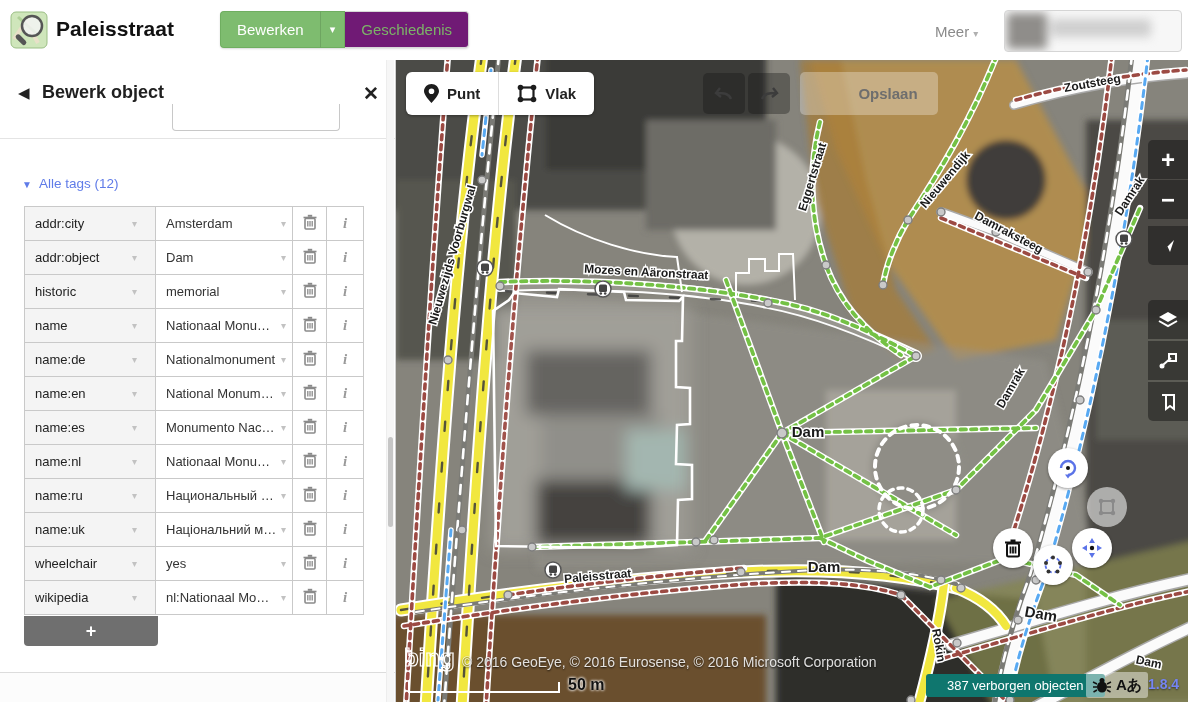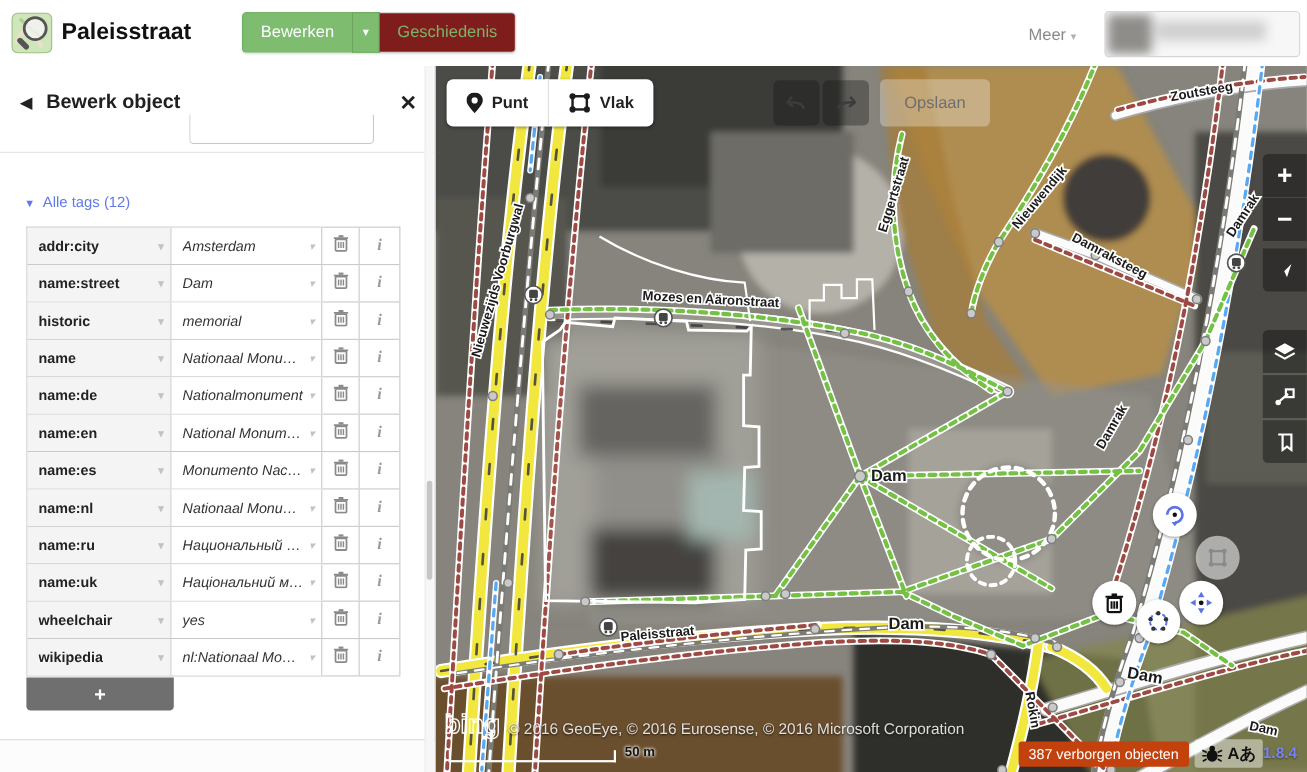--- a/index.html
+++ b/index.html
@@ -10,21 +10,21 @@
   .header{position:absolute;left:0;top:0;width:1188px;height:60px;background:#fff;z-index:40;}
   .logo{position:absolute;left:8px;top:9px;width:42px;height:42px;}
   .brand{position:absolute;left:56px;top:17px;font-size:21px;font-weight:bold;color:#111;}
   .btn-group{position:absolute;left:220px;top:11px;height:37px;display:flex;border-radius:4px;
              box-shadow:0 1px 2px rgba(0,0,0,.15);}
   .hbtn{height:37px;display:flex;align-items:center;padding:0 16px;font-size:15px;font-weight:normal;
         box-sizing:border-box;cursor:pointer;}
   .hbtn.green{background:#7ebc6f;color:#fff;border:1px solid #6fae60;}
   .hbtn.green.main{border-radius:4px 0 0 4px;border-right:none;}
   .hbtn.green.caret{padding:0 9px;border-left:1px solid rgba(0,0,0,.12);font-size:11px;}
-  .hbtn.light{background:#7f1d1d;color:#7cb368;border:1px solid #d7d7d7;border-left:none;}
+  .hbtn.light{background:#701a75;color:#7cb368;border:1px solid #d7d7d7;border-left:none;}
   .hbtn.light:last-child{border-radius:0 4px 4px 0;}
   .more{position:absolute;left:935px;top:23px;font-size:15px;color:#8a8a8a;cursor:pointer;}
   .more .mcaret{font-size:10px;color:#b0b0b0;}
   .user-chip{position:absolute;left:1004px;top:10px;width:176px;height:40px;border:1px solid #d5d5d5;
              border-radius:4px;background:#f7f7f7;overflow:hidden;cursor:pointer;}
   .user-chip .inner{position:absolute;inset:0;filter:blur(5px);}
   .user-chip .avatar{position:absolute;left:2px;top:2px;width:40px;height:36px;background:#8f8d8a;border-radius:3px;}
   .user-chip .nameblur{position:absolute;left:46px;top:8px;width:100px;height:18px;background:#cfcfcf;border-radius:3px;}
 
   
@@ -35,24 +35,24 @@
   .sb-title{position:absolute;left:42px;top:22px;font-size:18px;font-weight:bold;color:#202020;}
   .sb-close{position:absolute;right:16px;top:22px;font-size:19px;font-weight:bold;color:#222;cursor:pointer;}
   .partial-input{position:absolute;left:172px;top:44px;width:166px;height:26px;border:1px solid #c8c8c8;
                  border-radius:0 0 4px 4px;border-top:none;background:#fff;}
   .sb-divider{position:absolute;left:0;top:78px;width:100%;border-top:1px solid #e4e4e4;}
   .alltags{position:absolute;left:22px;top:116px;font-size:13.5px;color:#5f7be8;cursor:pointer;}
   .alltags .tri{font-size:10px;margin-right:4px;}
   .tag-table{position:absolute;left:24px;top:146px;width:338px;border:1px solid #c9c9c9;border-bottom:none;}
   .tag-row{display:flex;height:34px;border-bottom:1px solid #c9c9c9;box-sizing:border-box;}
   .tag-row .cell{box-sizing:border-box;height:100%;display:flex;align-items:center;position:relative;}
-  .tag-row .key{width:131px;background:#f4f4f4;border-right:1px solid #c9c9c9;padding:0 6px 0 10px;
-                font-weight:bold;font-size:13px;color:#222;}
+  .tag-row .key{width:131px;background:#f4f4f4;border-right:1px solid #c9c9c9;padding:0 18px 0 10px;
+                font-weight:normal;font-size:13px;color:#222;}
   .tag-row .val{width:137px;background:#fff;border-right:1px solid #c9c9c9;padding:0 6px 0 10px;
-                font-size:13px;color:#333;font-style:italic;}
+                font-size:13px;color:#333;}
   .tag-row .txt{white-space:nowrap;overflow:hidden;flex:1;}
   .tag-row .caret{color:#c2c2c2;font-size:10px;margin-left:2px;}
   .tag-row .btn{width:34px;justify-content:center;cursor:pointer;}
   .tag-row .trash{border-right:1px solid #c9c9c9;}
   .tag-row .info{width:36px;}
   .info-i{font-family:"Liberation Serif",serif;font-style:italic;font-weight:bold;color:#9a9a9a;font-size:15px;}
   .add-tag{position:absolute;left:24px;top:556px;width:134px;height:30px;background:#6f6f6f;border-radius:0 0 4px 4px;
            color:#fff;display:flex;align-items:center;justify-content:center;font-size:18px;font-weight:bold;cursor:pointer;}
   .sb-footer{position:absolute;left:0;top:612px;width:100%;height:30px;border-top:1px solid #dcdcdc;background:#fcfcfc;}
   .sb-scroll{position:absolute;right:1px;top:0;width:7px;height:642px;background:#f6f6f6;border-left:1px solid #ededed;}
@@ -67,44 +67,44 @@
 
   
   .map-toolbar{position:absolute;left:10px;top:12px;height:43px;display:flex;background:#fff;border-radius:6px;
                box-shadow:0 1px 3px rgba(0,0,0,.35);z-index:20;}
   .mtb{display:flex;align-items:center;gap:8px;padding:0 18px;font-size:15px;font-weight:bold;color:#222;
        border-right:1px solid #ddd;cursor:pointer;}
   .mtb:last-child{border-right:none;}
   .dark-btn{position:absolute;top:13px;width:42px;height:41px;background:rgba(20,20,20,.35);border-radius:5px;
             display:flex;align-items:center;justify-content:center;cursor:pointer;z-index:20;}
   .save-btn{position:absolute;left:404px;top:12px;width:100px;height:43px;background:rgba(255,255,255,.3);
-            border-radius:5px;color:#6e6e6e;font-size:15px;font-weight:normal;display:flex;align-items:center;
-            justify-content:center;cursor:default;z-index:20;}
+            border-radius:5px;color:#6e6e6e;font-size:15px;font-weight:bold;display:flex;align-items:center;
+            justify-content:center;cursor:default;z-index:20;padding-left:38px;}
 
   
   .rail-btn{position:absolute;left:752px;width:40px;height:39px;background:rgba(15,15,15,.45);
             display:flex;align-items:center;justify-content:center;color:#fff;cursor:pointer;z-index:20;}
   .rail-btn.rtop{border-radius:5px 0 0 0;}
   .rail-btn.rbot{border-radius:0 0 0 5px;}
   .rail-plus{font-size:24px;font-weight:bold;line-height:1;}
 
   
   .radial-btn{position:absolute;width:40px;height:40px;border-radius:50%;background:#fff;z-index:22;
               display:flex;align-items:center;justify-content:center;box-shadow:0 1px 3px rgba(0,0,0,.4);cursor:pointer;}
   .radial-btn.disabled{background:rgba(255,255,255,.55);box-shadow:none;cursor:default;}
 
   
   .attr-line{position:absolute;left:66px;top:594px;font-size:14px;color:rgba(255,255,255,.85);
              text-shadow:0 1px 2px rgba(0,0,0,.8);z-index:18;}
   .scalebar{position:absolute;left:12px;top:622px;width:148px;height:9px;border-left:2px solid #fff;
             border-right:2px solid #fff;border-bottom:2px solid #fff;z-index:18;}
-  .scale-label{position:absolute;left:172px;top:616px;font-size:12px;font-weight:bold;color:#111;
+  .scale-label{position:absolute;left:172px;top:616px;font-size:16px;font-weight:bold;color:#111;
                text-shadow:0 0 3px #fff,0 0 3px #fff;z-index:18;}
-  .hidden-badge{position:absolute;left:530px;top:614px;height:23px;background:#c2410c;color:#fff;border-radius:3px;
-                display:flex;align-items:center;padding:0 9px;font-size:13px;z-index:18;cursor:pointer;}
+  .hidden-badge{position:absolute;left:530px;top:614px;height:23px;background:#0f766e;color:#fff;border-radius:3px;
+                display:flex;align-items:center;padding:0 21px;font-size:13px;z-index:18;cursor:pointer;}
   .locale-strip{position:absolute;left:690px;top:612px;height:26px;background:rgba(255,255,255,.45);border-radius:3px;
                 display:flex;align-items:center;gap:4px;padding:0 6px;z-index:18;}
   .locale-txt{font-size:15px;font-weight:bold;color:#111;text-align:right;}
   .version{position:absolute;left:752px;top:616px;font-size:14px;font-weight:bold;color:#7585f2;
            text-shadow:0 1px 2px rgba(0,0,0,.5);z-index:18;cursor:pointer;}
 </style>
 </head>
 <body>
 
 <div class="header">
@@ -164,21 +164,21 @@
               <line x1="7" y1="7" x2="7" y2="12.5" stroke="#8a8a8a" stroke-width="1.3"></line>
               <line x1="9.2" y1="7" x2="9.2" y2="12.5" stroke="#8a8a8a" stroke-width="1.3"></line>
             </svg></span>
         </div>
         <div class="cell btn info">
           <span class="info-i">i</span>
         </div>
       </div>
       <div class="tag-row">
         <div class="cell key">
-          <span class="txt">name:street</span>
+          <span class="txt">addr:object</span>
           <span class="caret">▾</span>
         </div>
         <div class="cell val">
           <span class="txt">Dam</span>
           <span class="caret">▾</span>
         </div>
         <div class="cell btn trash">
           <span><svg width="14" height="16" viewBox="0 0 14 16">
               <rect x="2" y="4.5" width="10" height="10.5" rx="1" fill="none" stroke="#8a8a8a" stroke-width="1.6"></rect>
               <line x1="0.5" y1="3.5" x2="13.5" y2="3.5" stroke="#8a8a8a" stroke-width="1.6"></line>

